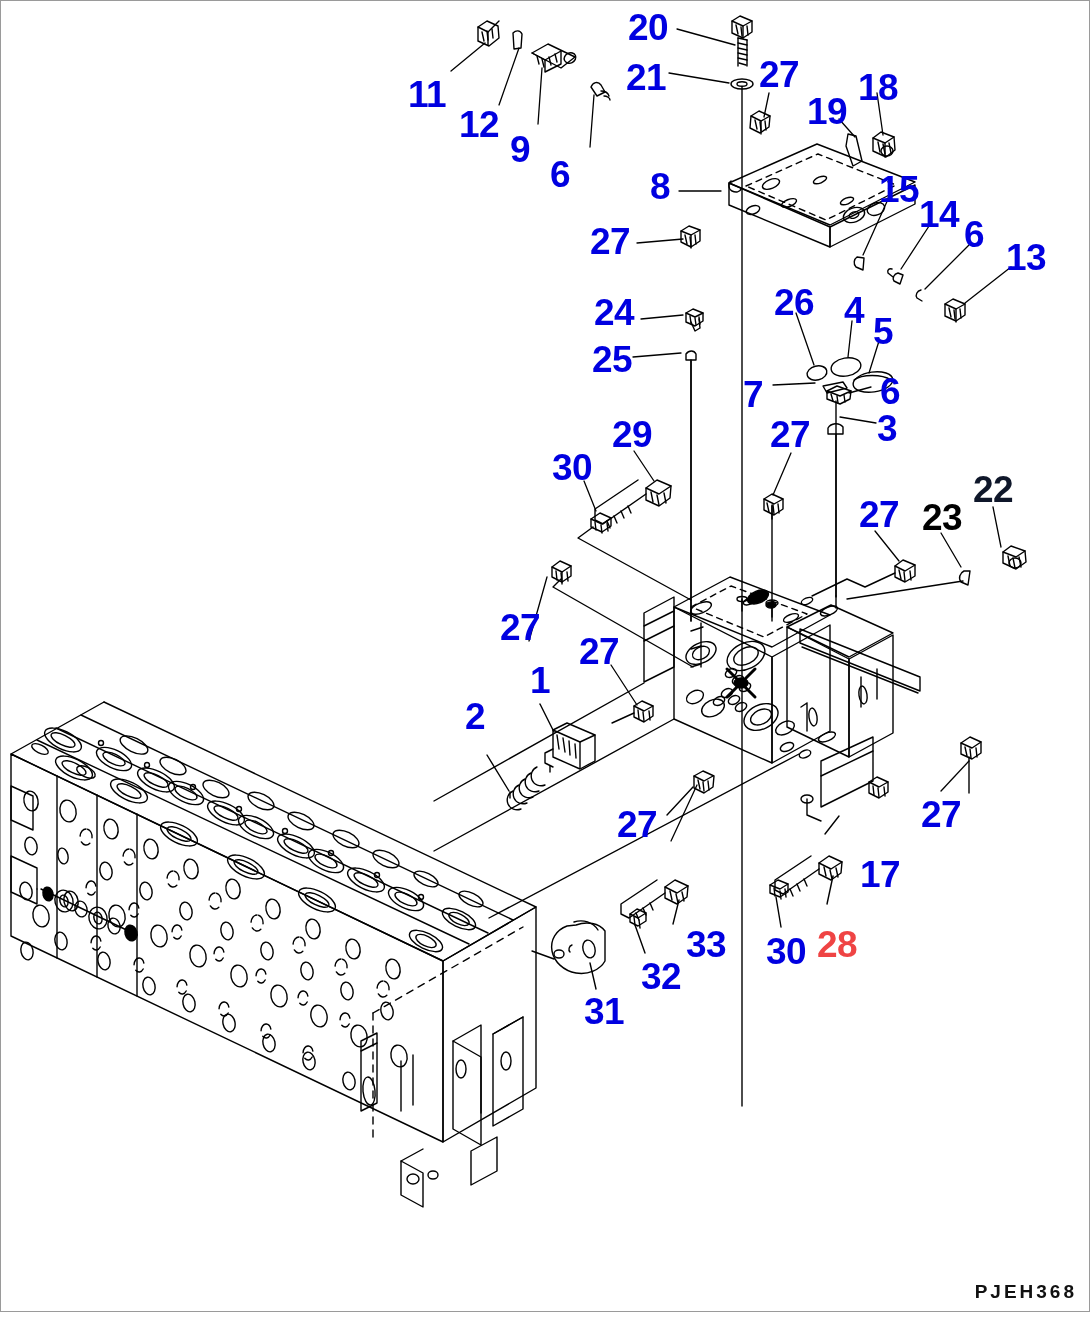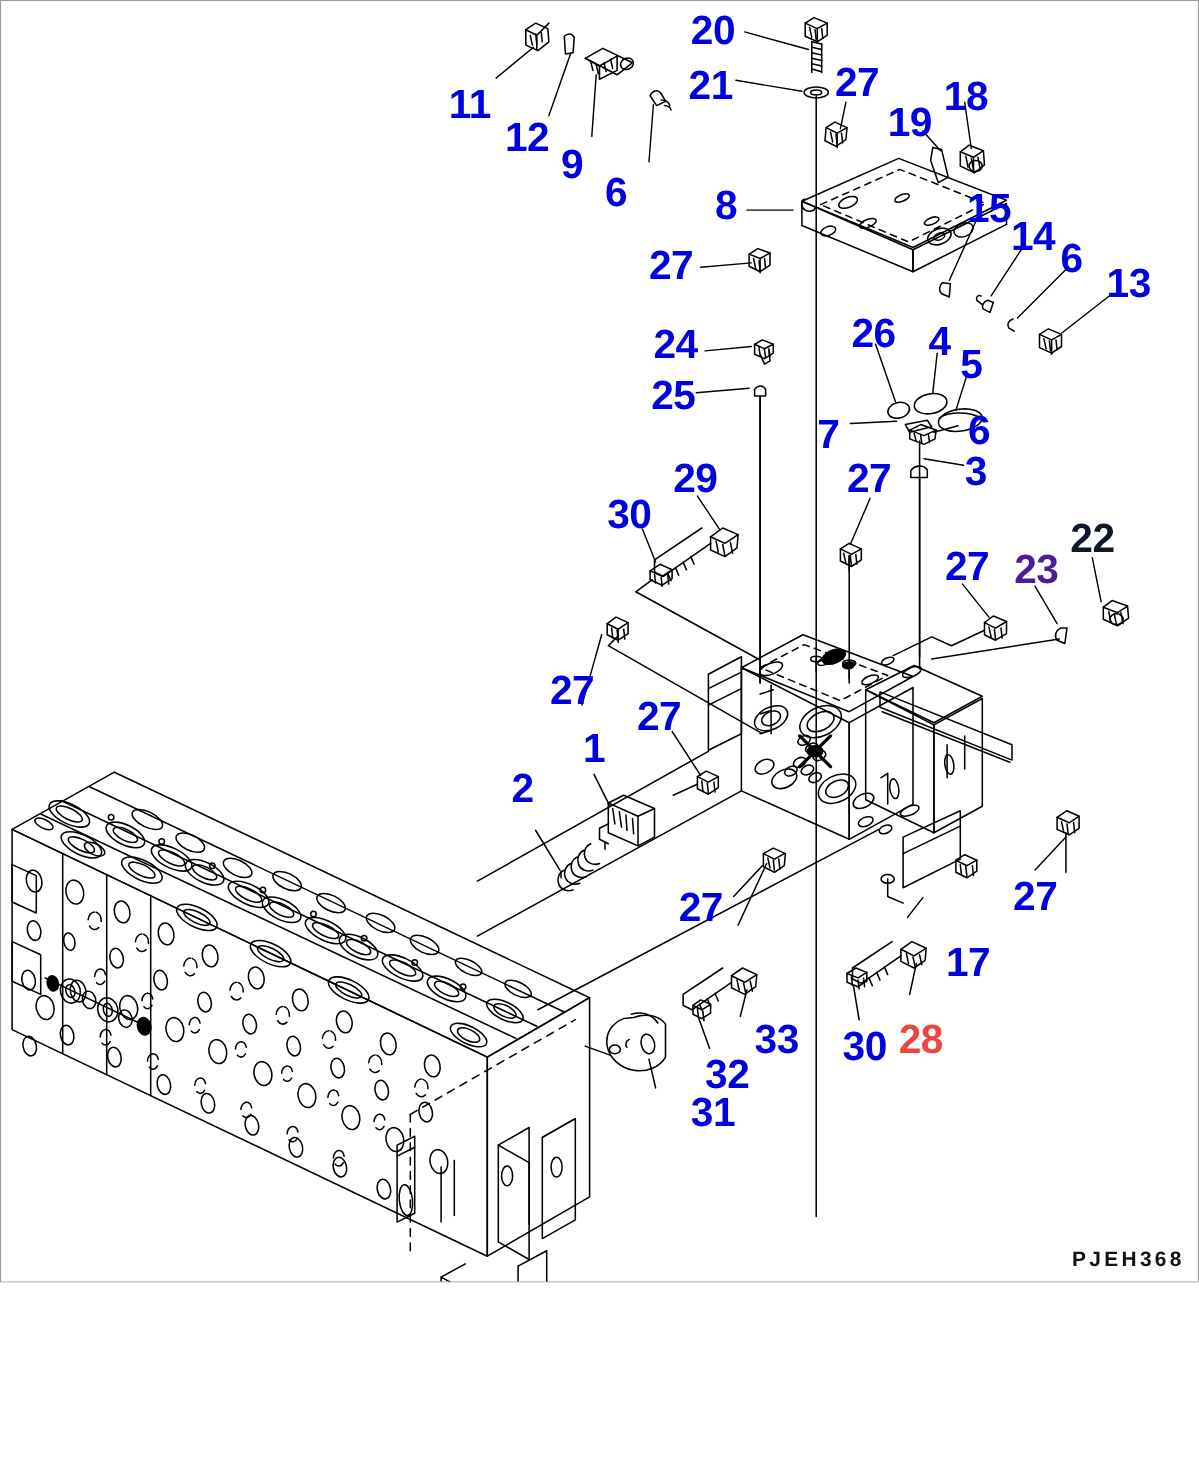--- a/index.html
+++ b/index.html
@@ -6,21 +6,21 @@
     margin: 0;
     padding: 0;
     background: #ffffff;
   }
   body {
     font-family: "Liberation Sans", sans-serif;
   }
   #page {
     position: relative;
     width: 1090px;
-    height: 1166px;
+    height: 1312px;
     background: #ffffff;
     border: 1px solid #9a9a9a;
     box-sizing: border-box;
     overflow: hidden;
   }
   #drawing {
     position: absolute;
     left: 0;
     top: 0;
     width: 1090px;
@@ -674,30 +674,30 @@
       <div class="callout" style="left: 872px; top: 312px; color: rgb(0, 0, 224);">5</div>
       <div class="callout" style="left: 591px; top: 340px; color: rgb(0, 0, 224);">25</div>
       <div class="callout" style="left: 742px; top: 375px; color: rgb(0, 0, 224);">7</div>
       <div class="callout" style="left: 879px; top: 372px; color: rgb(0, 0, 224);">6</div>
       <div class="callout" style="left: 876px; top: 409px; color: rgb(0, 0, 224);">3</div>
       <div class="callout" style="left: 611px; top: 415px; color: rgb(0, 0, 224);">29</div>
       <div class="callout" style="left: 769px; top: 415px; color: rgb(0, 0, 224);">27</div>
       <div class="callout" style="left: 551px; top: 448px; color: rgb(0, 0, 224);">30</div>
       <div class="callout" style="left: 972px; top: 470px; color: #0f172a;">22</div>
       <div class="callout" style="left: 858px; top: 495px; color: rgb(0, 0, 224);">27</div>
-      <div class="callout" style="left: 921px; top: 498px; color: #4c1d95;">23</div>
+      <div class="callout" style="left: 921px; top: 498px; color: #000000;">23</div>
       <div class="callout" style="left: 499px; top: 608px; color: rgb(0, 0, 224);">27</div>
       <div class="callout" style="left: 578px; top: 632px; color: rgb(0, 0, 224);">27</div>
       <div class="callout" style="left: 529px; top: 661px; color: rgb(0, 0, 224);">1</div>
       <div class="callout" style="left: 464px; top: 697px; color: rgb(0, 0, 224);">2</div>
       <div class="callout" style="left: 616px; top: 805px; color: rgb(0, 0, 224);">27</div>
       <div class="callout" style="left: 920px; top: 795px; color: rgb(0, 0, 224);">27</div>
       <div class="callout" style="left: 859px; top: 855px; color: rgb(0, 0, 224);">17</div>
       <div class="callout" style="left: 816px; top: 925px; color: #ef4444;">28</div>
       <div class="callout" style="left: 685px; top: 925px; color: rgb(0, 0, 224);">33</div>
       <div class="callout" style="left: 765px; top: 932px; color: rgb(0, 0, 224);">30</div>
       <div class="callout" style="left: 640px; top: 957px; color: rgb(0, 0, 224);">32</div>
-      <div class="callout" style="left: 583px; top: 992px; color: rgb(0, 0, 224); margin-left: 44px;">31</div>
+      <div class="callout" style="left: 583px; top: 992px; color: rgb(0, 0, 224);">31</div>
     </div>
 
   <div id="figure-code">PJEH368</div>
 
 </div>
 
 </body></html>

